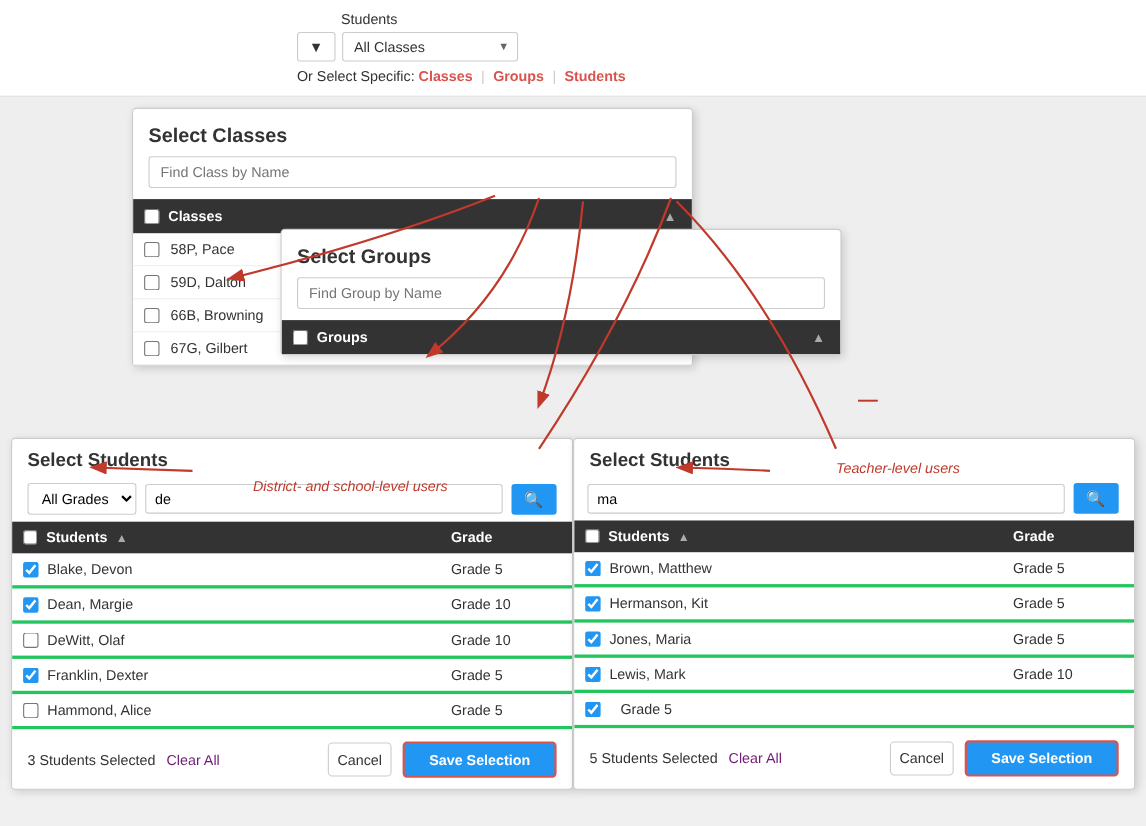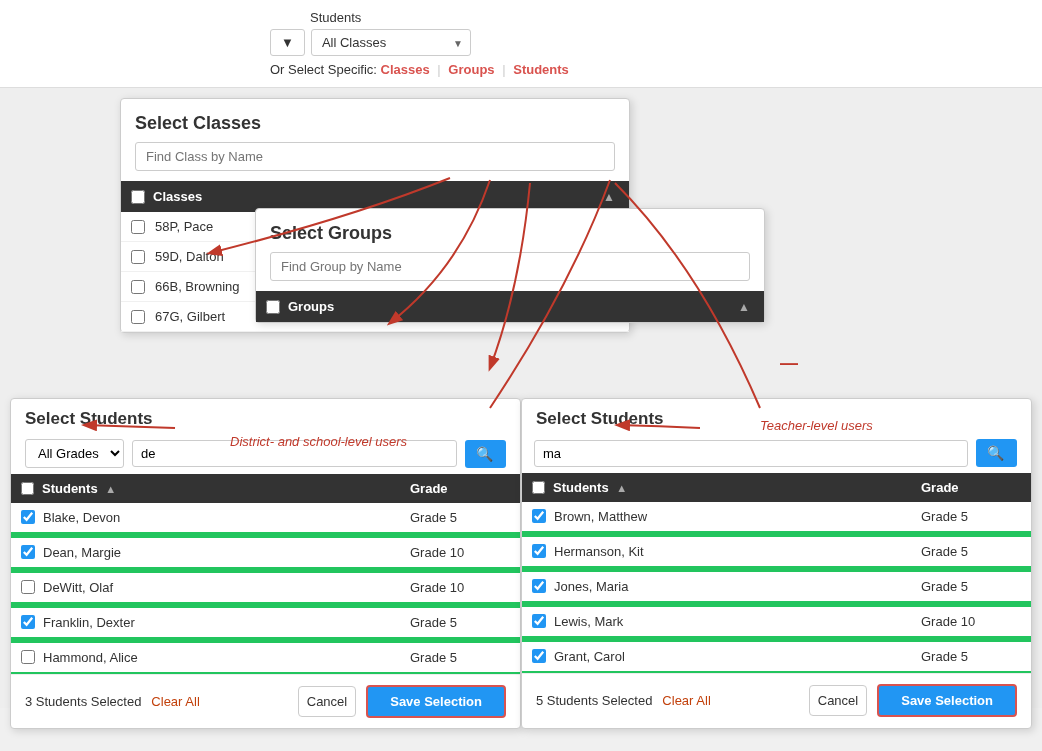--- a/index.html
+++ b/index.html
@@ -234,24 +234,24 @@
     }
     .table-header input[type="checkbox"] {
       margin-right: 8px;
     }
     .col-students { flex: 1; }
     .col-grade { width: 110px; padding-left: 10px; }
     .sort-icon { margin-left: 4px; font-size: 11px; color: #aaa; }
 
     .table-row {
       display: flex;
-      align-items: flex-start;
+      align-items: flex-end;
       padding: 7px 10px;
       font-size: 13px;
-      border-bottom: 6px solid #22c55e;
+      border-bottom: 3px solid #22c55e;
     }
     .table-row input[type="checkbox"] {
       margin-right: 8px;
       width: 14px;
       height: 14px;
     }
     .checked-blue {
       accent-color: #2196F3;
     }
     .student-name { flex: 1; color: #333; }
@@ -263,21 +263,21 @@
       padding: 10px 14px;
       gap: 10px;
       border-top: 1px solid #eee;
     }
     .footer-count {
       font-size: 13px;
       color: #333;
       white-space: nowrap;
     }
     .clear-all-link {
-      color: #c2410c;
+      color: #701a75;
       text-decoration: none;
       font-size: 13px;
       cursor: pointer;
       text-align: center;
     }
     .footer-spacer { flex: 1; }
     .cancel-btn {
       border: 1px solid #ccc;
       background: #fff;
       color: #333;
@@ -495,21 +495,20 @@
           <span class="student-name">Jones, Maria</span>
           <span class="grade-val">Grade 5</span>
         </div>
         <div class="table-row">
           <input type="checkbox" class="checked-blue" checked="" style="">
           <span class="student-name">Lewis, Mark</span>
           <span class="grade-val">Grade 10</span>
         </div>
         <div class="table-row">
           <input type="checkbox" class="checked-blue" checked="" style="">
-          <span class="student-name">Grant, Carol</span>
           <span class="grade-val">Grade 5</span>
         </div>
       </div>
       <div class="panel-footer">
         <span class="footer-count">5 Students Selected</span>
         <a class="clear-all-link">Clear All</a>
         <div class="footer-spacer"></div>
         <button class="cancel-btn">Cancel</button>
         <button class="save-btn">Save Selection</button>
       </div>

